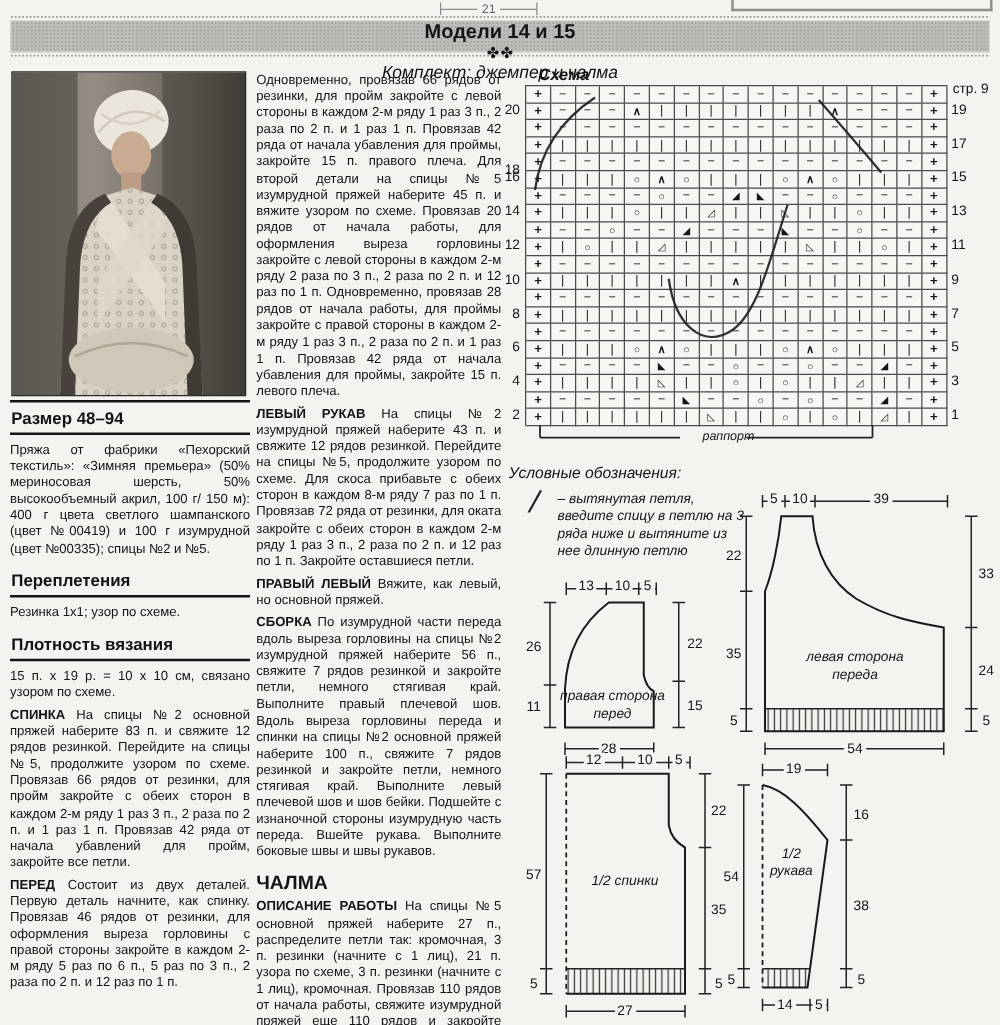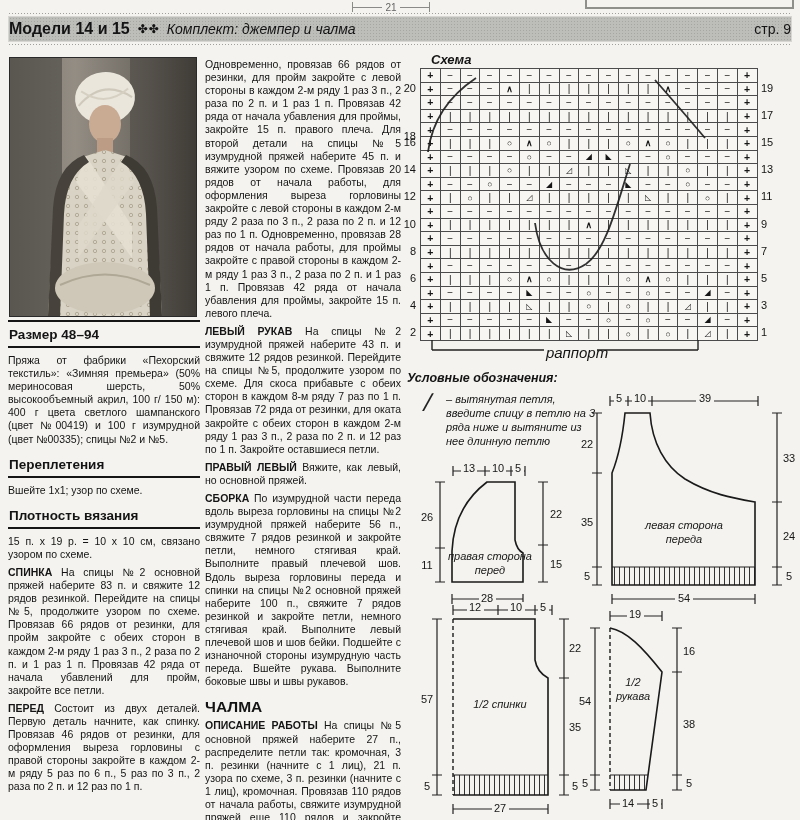--- a/index.html
+++ b/index.html
@@ -6,25 +6,25 @@
   body{width:800px;height:820px;background:#f4f3ef;font-family:"Liberation Sans",sans-serif;color:#141414;position:relative;overflow:hidden;}
   .abs{position:absolute;}
   
   #top-measure{left:352px;top:1px;width:78px;height:12px;display:flex;align-items:center;font-size:10px;color:#555;}
   #top-measure .tm-line{flex:1;border-top:1.4px solid #8a8a88;}
   #top-measure .tm-tick{width:0;height:10px;border-left:1.4px solid #8a8a88;}
   #top-measure span.tm-num{padding:0 3px;color:#666;}
   #top-box{left:585px;top:-6px;width:205px;height:13px;border-left:2px solid #8f8f8c;border-right:2px solid #8f8f8c;border-bottom:2px solid #8f8f8c;}
   .dot-band{left:8px;width:784px;height:3px;background-image:radial-gradient(#9f9f9c 0.8px,transparent 0.9px);background-size:3px 3px;}
   
-  #header-bar{left:8px;top:16px;width:784px;height:26px;background-color:#bdbdba;background-image:radial-gradient(#a6a6a3 0.8px,transparent 0.9px);background-size:3px 3px;display:flex;align-items:center;padding:0 0;box-sizing:border-box;border:1px solid #d7d6d2;}
+  #header-bar{left:8px;top:16px;width:784px;height:26px;background-color:#bdbdba;background-image:radial-gradient(#a6a6a3 0.8px,transparent 0.9px);background-size:3px 3px;display:flex;align-items:center;padding:0 0;box-sizing:border-box;border:1px solid #d7d6d2;flex-direction:column;}
   #header-bar .models{font-weight:bold;font-size:16px;}
   #header-bar .orn{font-size:12px;margin:0 7px 0 8px;letter-spacing:1px;}
   #header-bar .subject{font-size:14px;font-style:italic;}
-  #header-bar .pagenum{margin-left:auto;font-size:14px;}
+  #header-bar .pagenum{margin-left:auto;font-size:11px;}
   
   #photo{left:10px;top:58px;width:186px;height:258px;outline:1px solid #2a2a2a;background:#777;}
   
   #left-col{left:8px;top:320px;width:192px;}
   #mid-col{left:205px;top:58px;width:196px;}
   .subhead{font-weight:bold;font-size:13.5px;border-bottom:2px solid #151515;padding:2px 1px 4px;margin:9px 0 6px;}
   .subhead.first{border-top:2.5px solid #151515;padding-top:5px;margin-top:0;}
   .bighead{font-weight:bold;font-size:15.5px;margin:10px 0 3px;}
   p.body-p{margin:0 0 5px;font-size:10.5px;line-height:13.1px;text-align:justify;}
   p.body-p b{font-weight:bold;}
@@ -35,23 +35,23 @@
   .g-o{font-size:8.5px;}
   .g-t{font-size:8px;}
   .g-a{font-size:9px;font-weight:600;}
   .g-p{font-weight:bold;font-size:10.5px;}
   #row-labels-left{left:396px;top:68px;width:20px;height:272px;}
   #row-labels-right{left:761px;top:68px;width:20px;height:272px;}
   .rl{position:absolute;width:100%;height:13.6px;line-height:13.6px;font-size:11px;}
   #row-labels-left .rl{text-align:right;}
   #curves-svg{left:420px;top:68px;pointer-events:none;}
   #rapport-svg{left:405px;top:340px;}
-  #rapport-label{left:546px;top:344px;font-style:italic;font-size:15px;}
+  #rapport-label{left:562px;top:344px;font-style:italic;font-size:10px;}
   
-  #legend-heading{left:407px;top:371px;font-weight:bold;font-style:italic;font-size:12.5px;}
+  #legend-heading{left:407px;top:371px;font-weight:normal;font-style:italic;font-size:12.5px;}
   #legend-symbol{left:424px;top:388px;font-size:25px;font-style:italic;color:#222;transform:rotate(4deg);}
   #legend-text{left:446px;top:392px;width:152px;font-style:italic;font-size:11px;line-height:14px;}
   
   svg text{font-family:"Liberation Sans",sans-serif;font-size:11px;fill:#161616;}
   svg text.pl{font-style:italic;font-size:11px;}
   .mline{stroke:#222;stroke-width:1.2;fill:none;}
   .shape{stroke:#1a1a1a;stroke-width:1.6;fill:none;}
   .dash{stroke:#1a1a1a;stroke-width:1.4;fill:none;stroke-dasharray:4 3;}
 </style>
 </head>
@@ -106,21 +106,21 @@
     <path d="M152,258 L147,150 Q144,108 116,97 L111,104 Q134,118 136,156 L140,258 Z" fill="#3e3a34"></path>
     <ellipse cx="95" cy="230" rx="50" ry="26" fill="#cfc8b9"></ellipse>
     <path d="M50,227 Q95,206 140,227" stroke="#b0a896" stroke-width="2" fill="none"></path>
   </svg>
 </div>
 
 <div class="abs" id="left-col">
   <div class="subhead first">Размер 48–94</div>
   <p class="body-p">Пряжа от фабрики «Пехорский текстиль»: «Зимняя премьера» (50% мериносовая шерсть, 50% высокообъемный акрил, 100 г/ 150 м): 400 г цвета светлого шампанского (цвет №00419) и 100 г изумрудной (цвет №00335); спицы №2 и №5.</p>
   <div class="subhead">Переплетения</div>
-  <p class="body-p">Вшейте 1х1; узор по схеме.</p>
+  <p class="body-p">Резинка 1х1; узор по схеме.</p>
   <div class="subhead">Плотность вязания</div>
   <p class="body-p">15 п. х 19 р. = 10 х 10 см, связано узором по схеме.</p>
   <p class="body-p"><b>СПИНКА</b> <span>На спицы №2 основной пряжей наберите 83 п. и свяжите 12 рядов резинкой. Перейдите на спицы №5, продолжите узором по схеме. Провязав 66 рядов от резинки, для пройм закройте с обеих сторон в каждом 2-м ряду 1 раз 3 п., 2 раза по 2 п. и 1 раз 1 п. Провязав 42 ряда от начала убавлений для пройм, закройте все петли.</span></p>
   <p class="body-p"><b>ПЕРЕД</b> <span>Состоит из двух деталей. Первую деталь начните, как спинку. Провязав 46 рядов от резинки, для оформления выреза горловины с правой стороны закройте в каждом 2-м ряду 5 раз по 6 п., 5 раз по 3 п., 2 раза по 2 п. и 12 раз по 1 п.</span></p>
 </div>
 
 <div class="abs" id="mid-col">
   <p class="body-p">Одновременно, провязав 66 рядов от резинки, для пройм закройте с левой стороны в каждом 2-м ряду 1 раз 3 п., 2 раза по 2 п. и 1 раз 1 п. Провязав 42 ряда от начала убавления для проймы, закройте 15 п. правого плеча. Для второй детали на спицы №5 изумрудной пряжей наберите 45 п. и вяжите узором по схеме. Провязав 20 рядов от начала работы, для оформления выреза горловины закройте с левой стороны в каждом 2-м ряду 2 раза по 3 п., 2 раза по 2 п. и 12 раз по 1 п. Одновременно, провязав 28 рядов от начала работы, для проймы закройте с правой стороны в каждом 2-м ряду 1 раз 3 п., 2 раза по 2 п. и 1 раз 1 п. Провязав 42 ряда от начала убавления для проймы, закройте 15 п. левого плеча.</p>
   <p class="body-p"><b>ЛЕВЫЙ РУКАВ</b> <span>На спицы №2 изумрудной пряжей наберите 43 п. и свяжите 12 рядов резинкой. Перейдите на спицы №5, продолжите узором по схеме. Для скоса прибавьте с обеих сторон в каждом 8-м ряду 7 раз по 1 п. Провязав 72 ряда от резинки, для оката закройте с обеих сторон в каждом 2-м ряду 1 раз 3 п., 2 раза по 2 п. и 12 раз по 1 п. Закройте оставшиеся петли.</span></p>
   <p class="body-p"><b>ПРАВЫЙ ЛЕВЫЙ</b> <span>Вяжите, как левый, но основной пряжей.</span></p>

